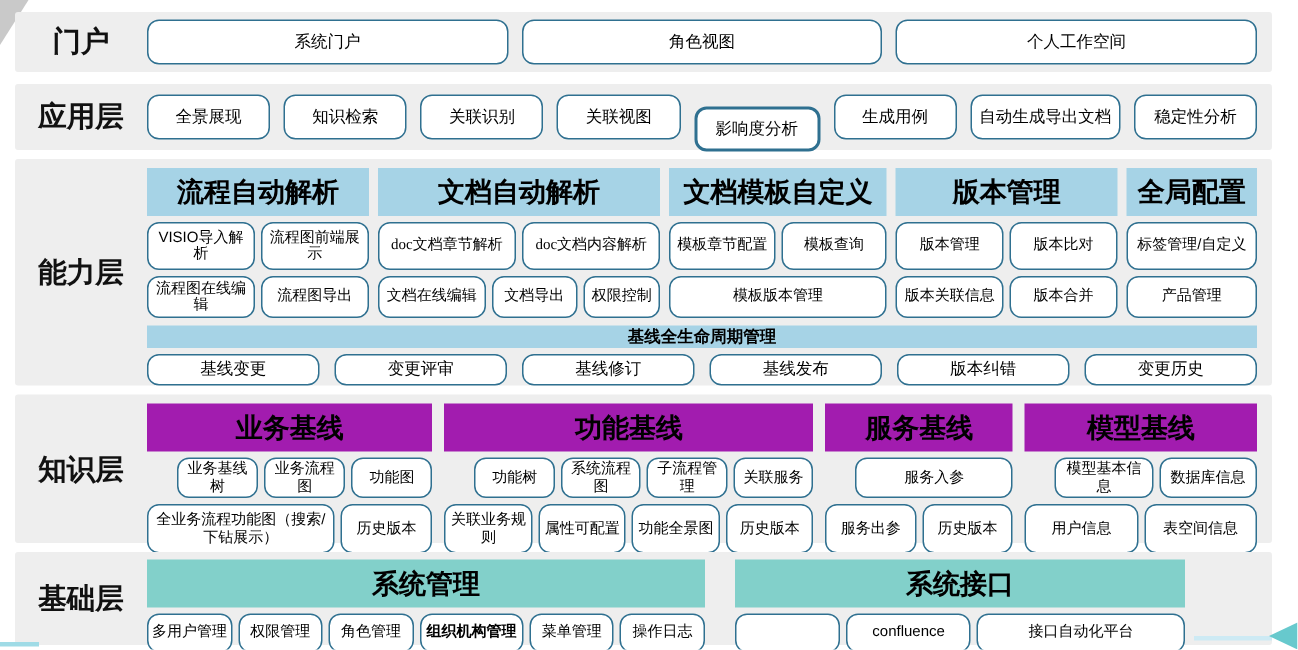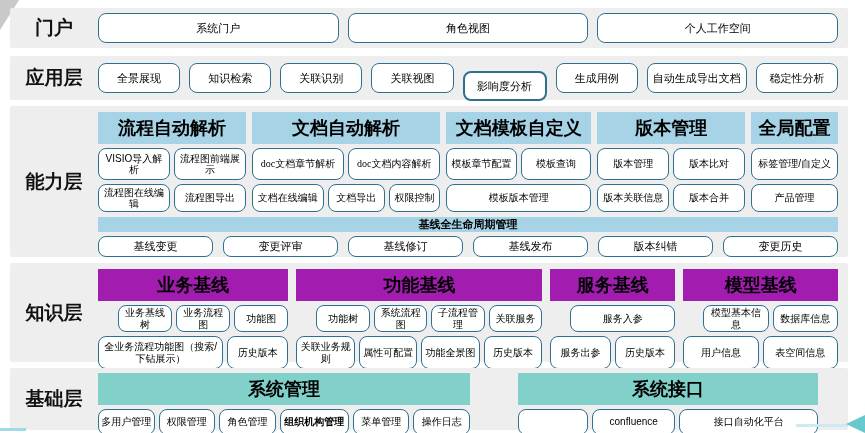--- a/index.html
+++ b/index.html
@@ -46,21 +46,21 @@
   .r2{height:28px;}
   .r3{height:39px;gap:10px;}
   .r4{height:26px;}
   .kr1{height:27px;margin-left:20px;}
   .kr2{height:33px;}
   .banner{
     height:21px;background:#a6d3e6;font-weight:bold;font-size:11px;
     display:flex;align-items:center;justify-content:center;margin-top:1px;
   }
   .pad-top{padding-top:6px;}
-  .base-c{align-items:flex-start;gap:48px;padding-top:5px;}
+  .base-c{align-items:flex-start;gap:20px;padding-top:5px;}
   .squiggle{
     text-decoration:underline wavy #e03b3b;
     text-decoration-thickness:1px;text-underline-offset:2px;margin-top:33px;
   }
   
   .corner-tl{
     position:absolute;top:0;left:0;width:0;height:0;
     border-top:30px solid #c9c9c9;border-right:19px solid transparent;
   }
   .line-bl{position:absolute;left:0;bottom:2px;width:26px;height:3px;background:#9fdbe6;}

